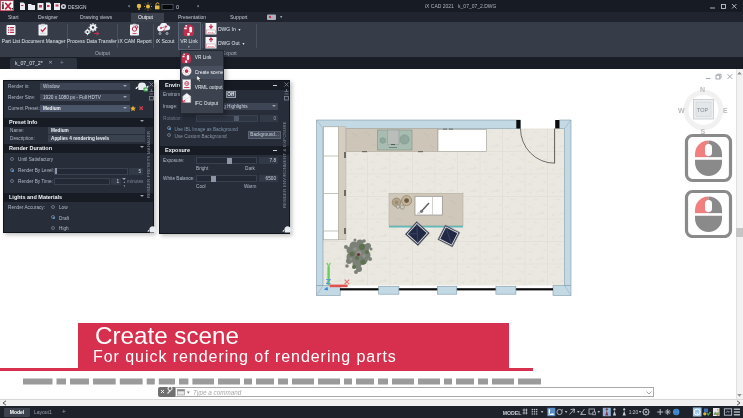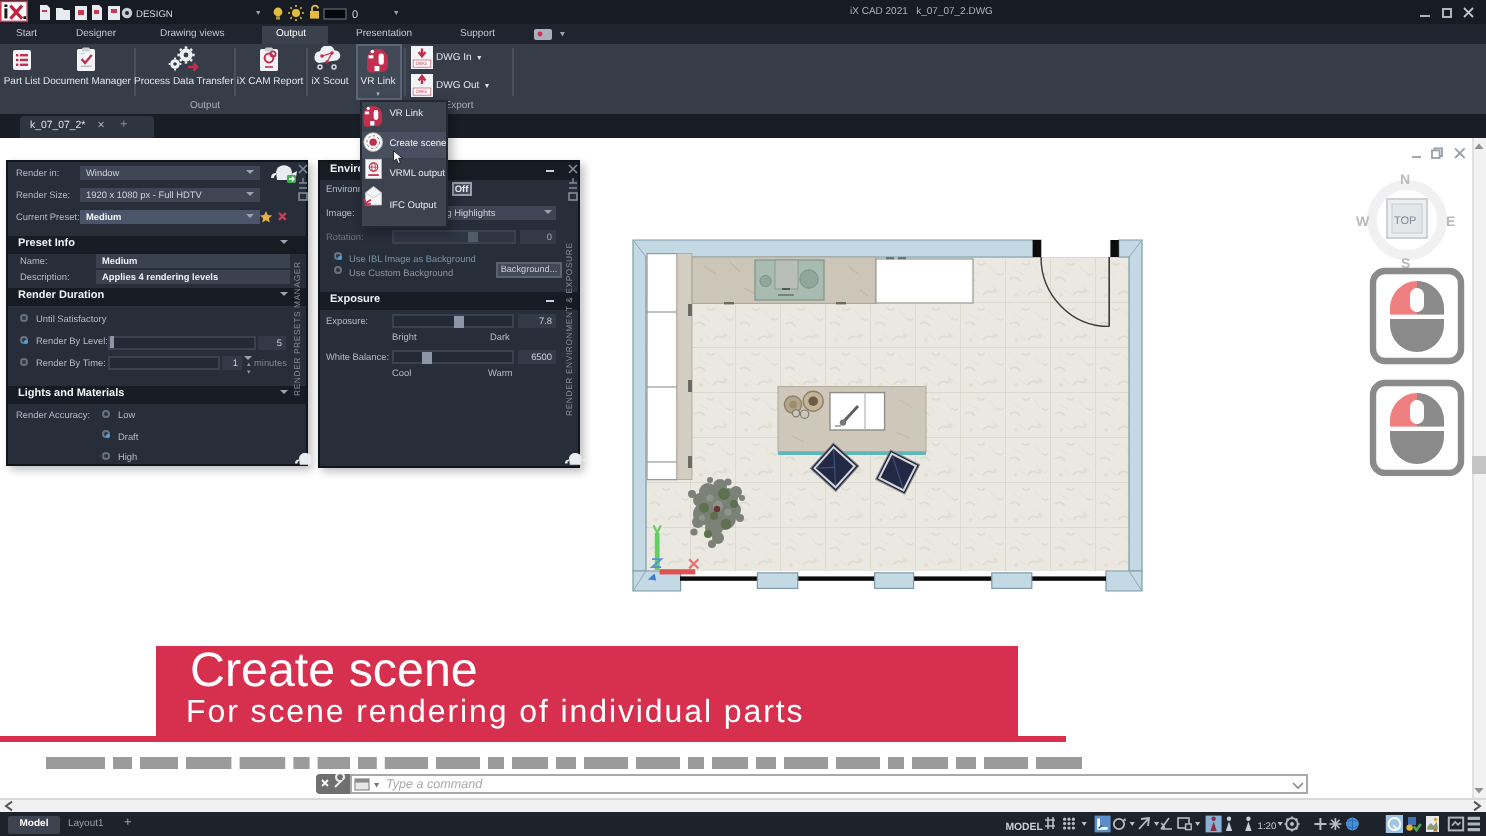--- a/index.html
+++ b/index.html
@@ -542,21 +542,21 @@
 <div class="t" style="left:194.7px;top:54.8px;font-size:4.8px;color:#e7eaef">VR Link</div>
 <div class="t" style="left:194.7px;top:70.2px;font-size:4.8px;color:#f0f3f7">Create scene</div>
 <div class="t" style="left:194.7px;top:85px;font-size:4.8px;color:#e7eaef">VRML output</div>
 <div class="t" style="left:194.7px;top:101px;font-size:4.8px;color:#e7eaef">IFC Output</div>
 <svg class="abs" style="left:196.2px;top:74.8px" width="6" height="8" viewBox="0 0 6 8">
     <path d="M0.8 0.4 L0.8 5.8 L2.2 4.5 L3.1 6.8 L4.2 6.3 L3.3 4.1 L5.2 4 Z" fill="#fff" stroke="#222" stroke-width="0.5"></path>
   </svg>
 
 <div class="abs" style="left:77.5px;top:322.8px;width:431.5px;height:45.7px;background:#d6304e"></div>
 <div class="t" style="left:95px;top:324.4px;font-size:24.2px;color:#fff;line-height:1">Create scene</div>
-<div class="t" style="left:93px;top:349.3px;font-size:16px;letter-spacing:0.95px;color:#fff;line-height:1">For scene rendering of individual parts</div>
+<div class="t" style="left:93px;top:349.3px;font-size:16px;letter-spacing:0.95px;color:#fff;line-height:1">For quick rendering of rendering parts</div>
 <div class="abs" style="left:0;top:368.4px;width:532.7px;height:3.1px;background:#d6304e"></div>
 
 <svg class="abs" style="left:0;top:378.2px" width="543" height="7" viewBox="0 0 543 7">
 <g fill="#9b9b9b">
 <rect x="23" y="0.5" width="29.5" height="6"></rect>
       <rect x="56.5" y="0.5" width="9.5" height="6"></rect>
       <rect x="70" y="0.5" width="19" height="6"></rect>
       <rect x="93" y="0.5" width="22.7" height="6"></rect>
       <rect x="119.8" y="0.5" width="22.8" height="6"></rect>
       <rect x="146.7" y="0.5" width="8.1" height="6"></rect>

